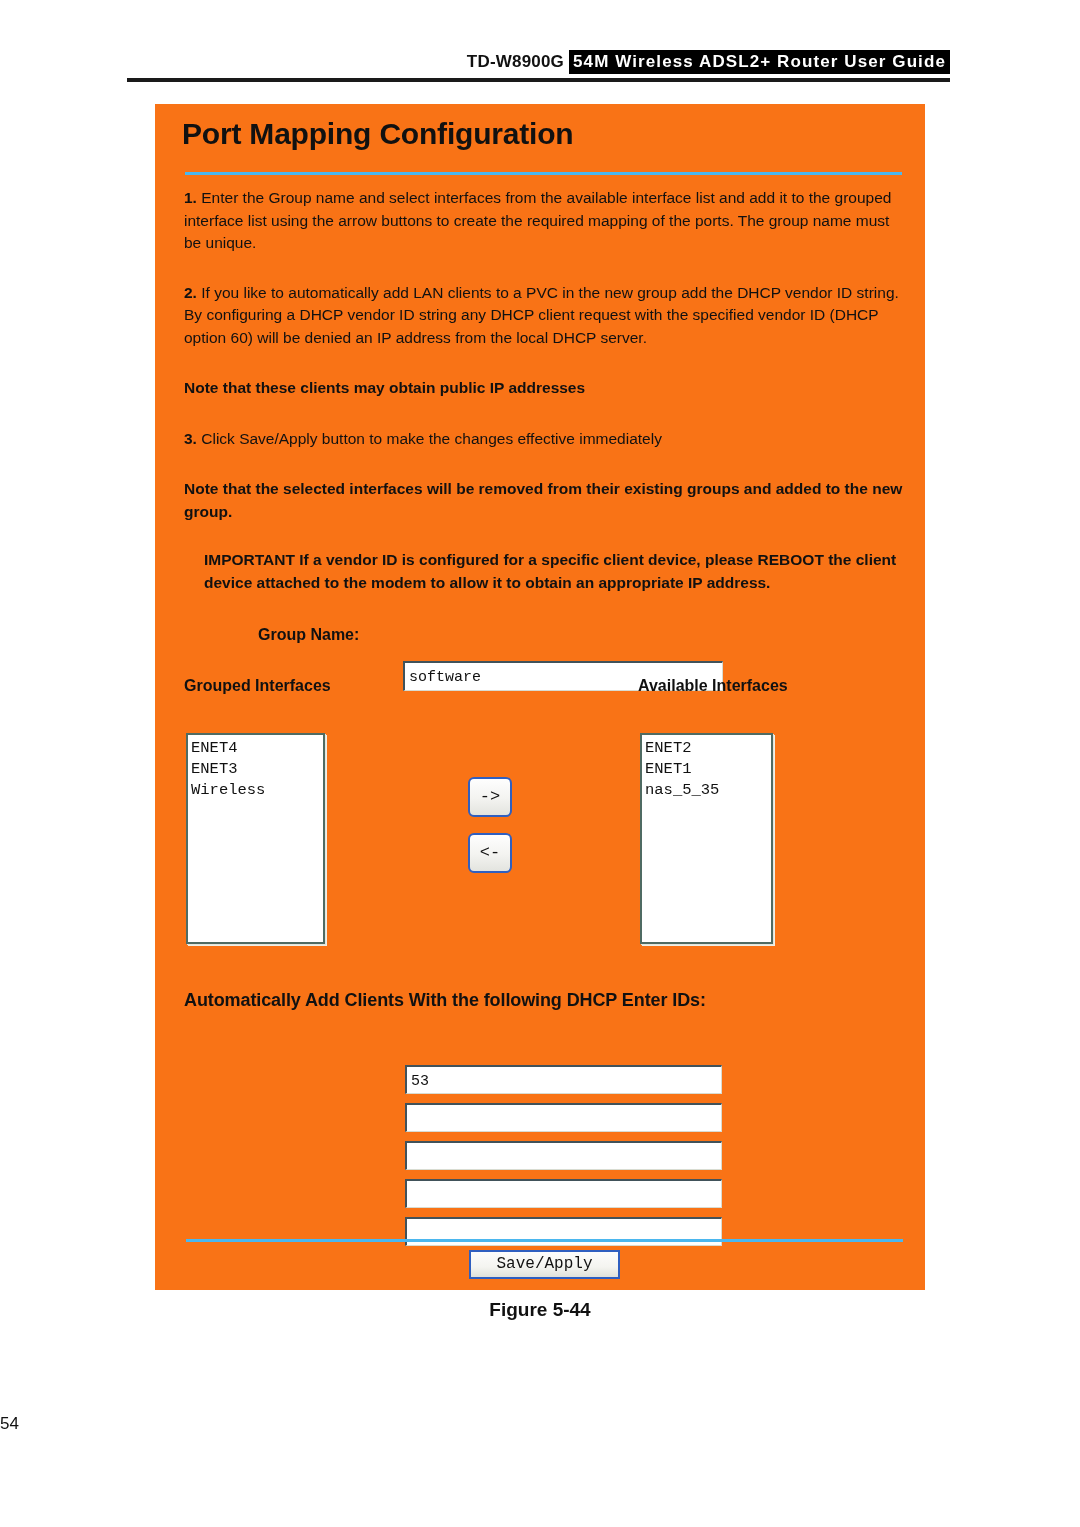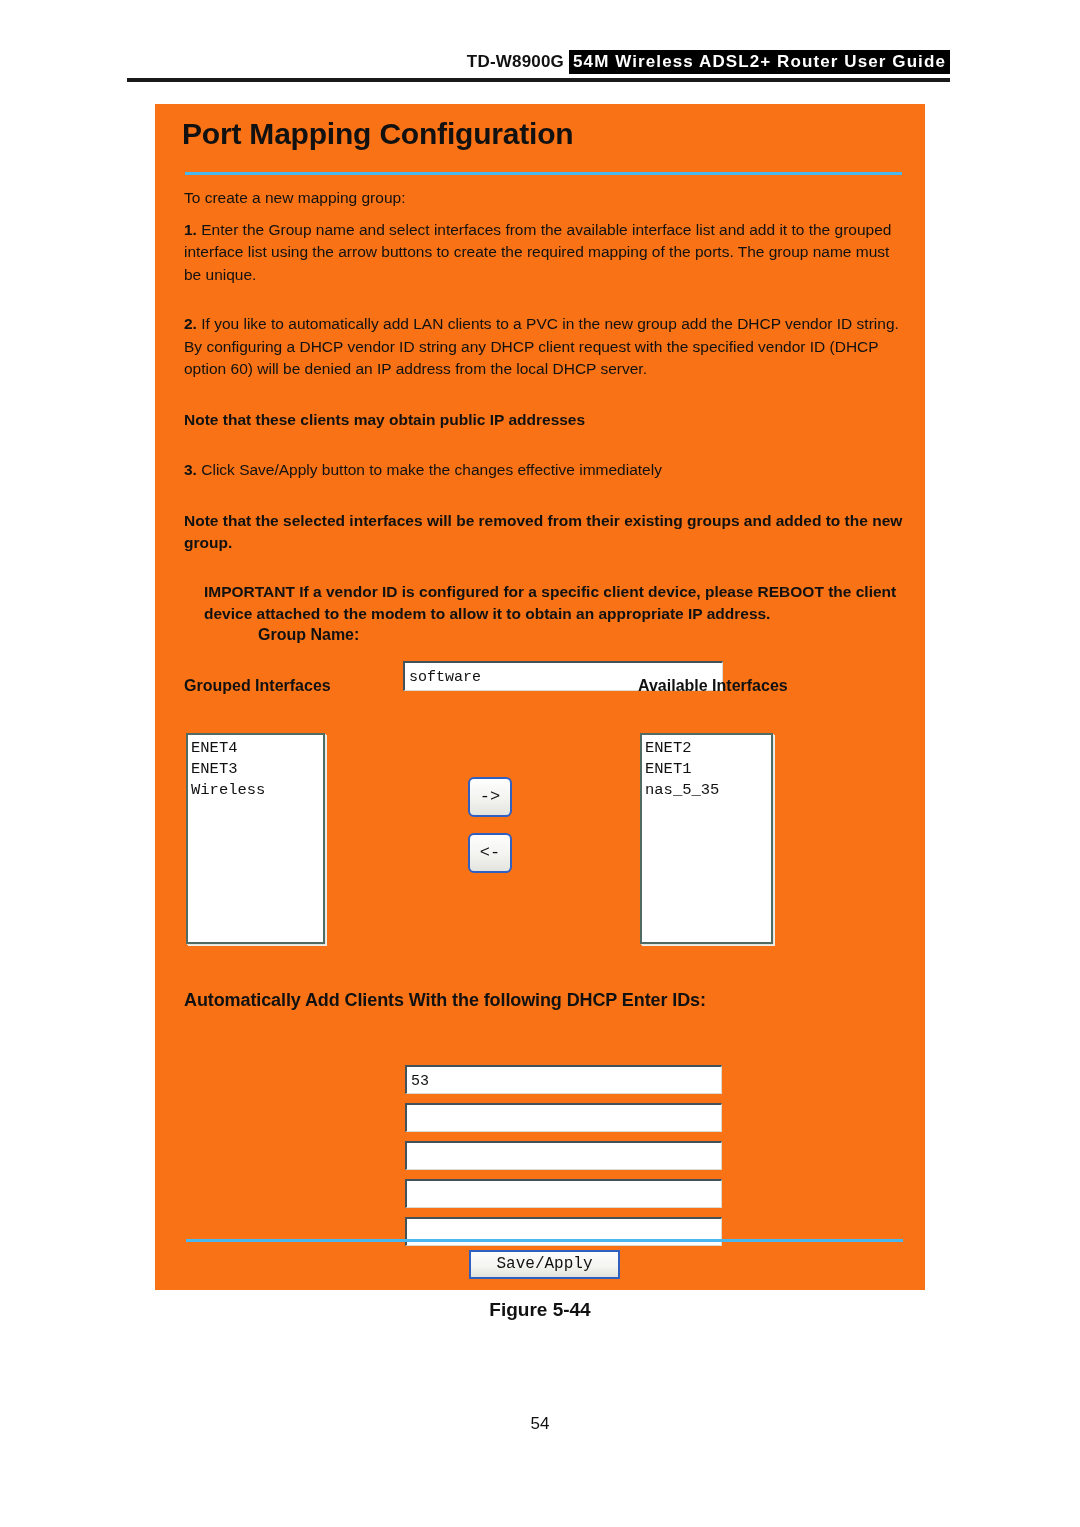--- a/index.html
+++ b/index.html
@@ -271,42 +271,41 @@
     text-align: center;
     font-size: 19px;
     font-weight: bold;
     color: #111111;
   }
   #page-number {
     position: absolute;
     left: 0;
     top: 1414px;
     width: 1080px;
-    text-align: center;
+    text-align: left;
     font-size: 17px;
     color: #111111;
   }
 </style>
 </head>
 <body>
 
 <div id="page-header">
   <div id="header-title-wrap">
     <span id="header-model">TD-W8900G</span><span id="header-product">54M Wireless ADSL2+ Router User Guide</span>
   </div>
   <div id="header-line"></div>
 </div>
 
 <div id="config-panel">
 
   <div id="panel-title">Port Mapping Configuration</div>
   <div id="title-rule"></div>
 
   <div id="instructions">
-    <p class="para para-lead">To create a new mapping group:</p>
 
     <p class="para"><span class="num">1.</span><span> Enter the Group name and select interfaces from the available interface list and add it to the grouped interface list using the arrow buttons to create the required mapping of the ports. The group name must be unique.</span></p>
 
     <p class="para para-gap-lg"><span class="num">2.</span><span> If you like to automatically add LAN clients to a PVC in the new group add the DHCP vendor ID string. By configuring a DHCP vendor ID string any DHCP client request with the specified vendor ID (DHCP option 60) will be denied an IP address from the local DHCP server.</span></p>
 
     <p class="note-bold note-gap">Note that these clients may obtain public IP addresses</p>
 
     <p class="para note-gap"><span class="num">3.</span><span> Click Save/Apply button to make the changes effective immediately</span></p>
 
     <p class="note-bold note-gap">Note that the selected interfaces will be removed from their existing groups and added to the new group.</p>

